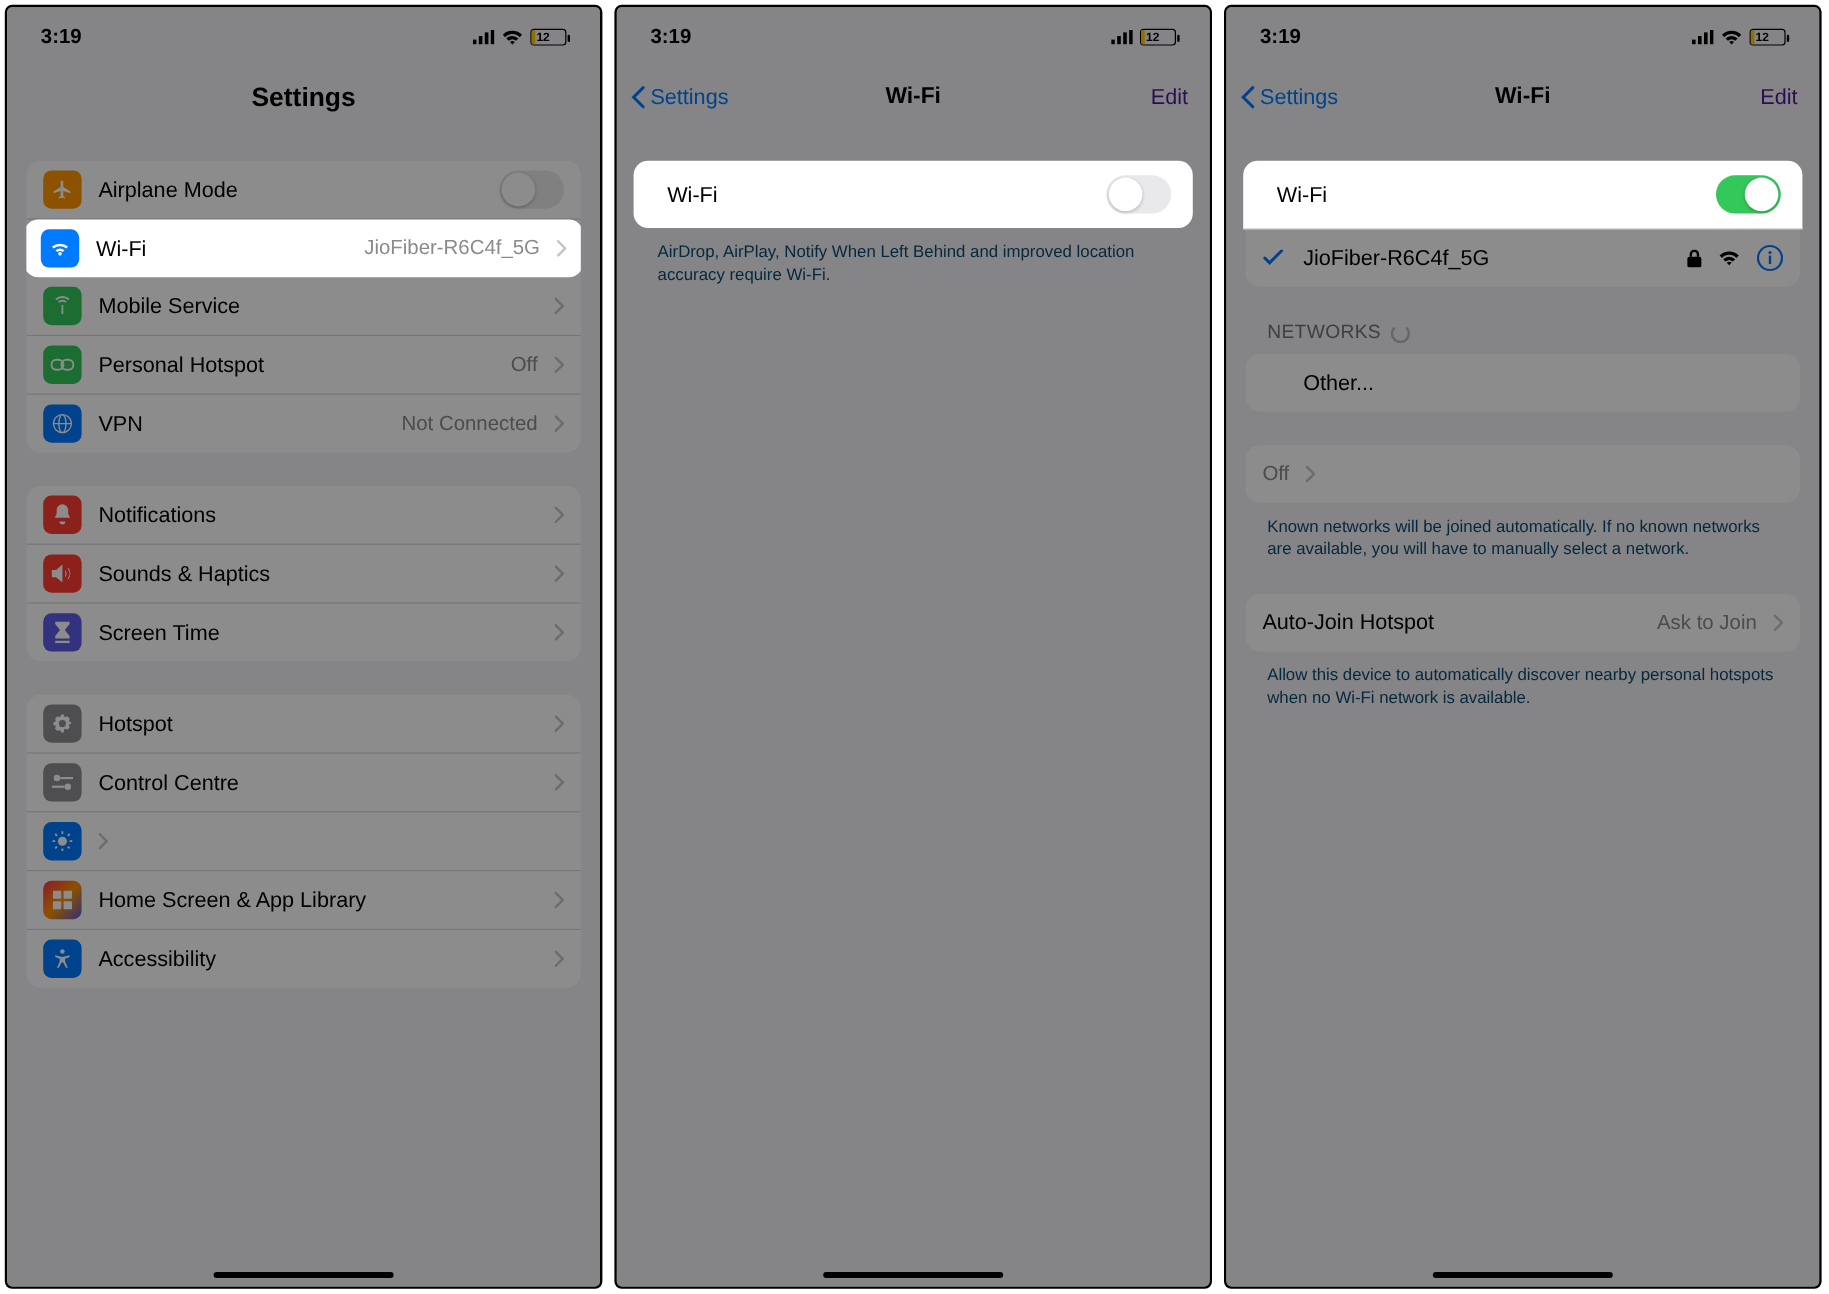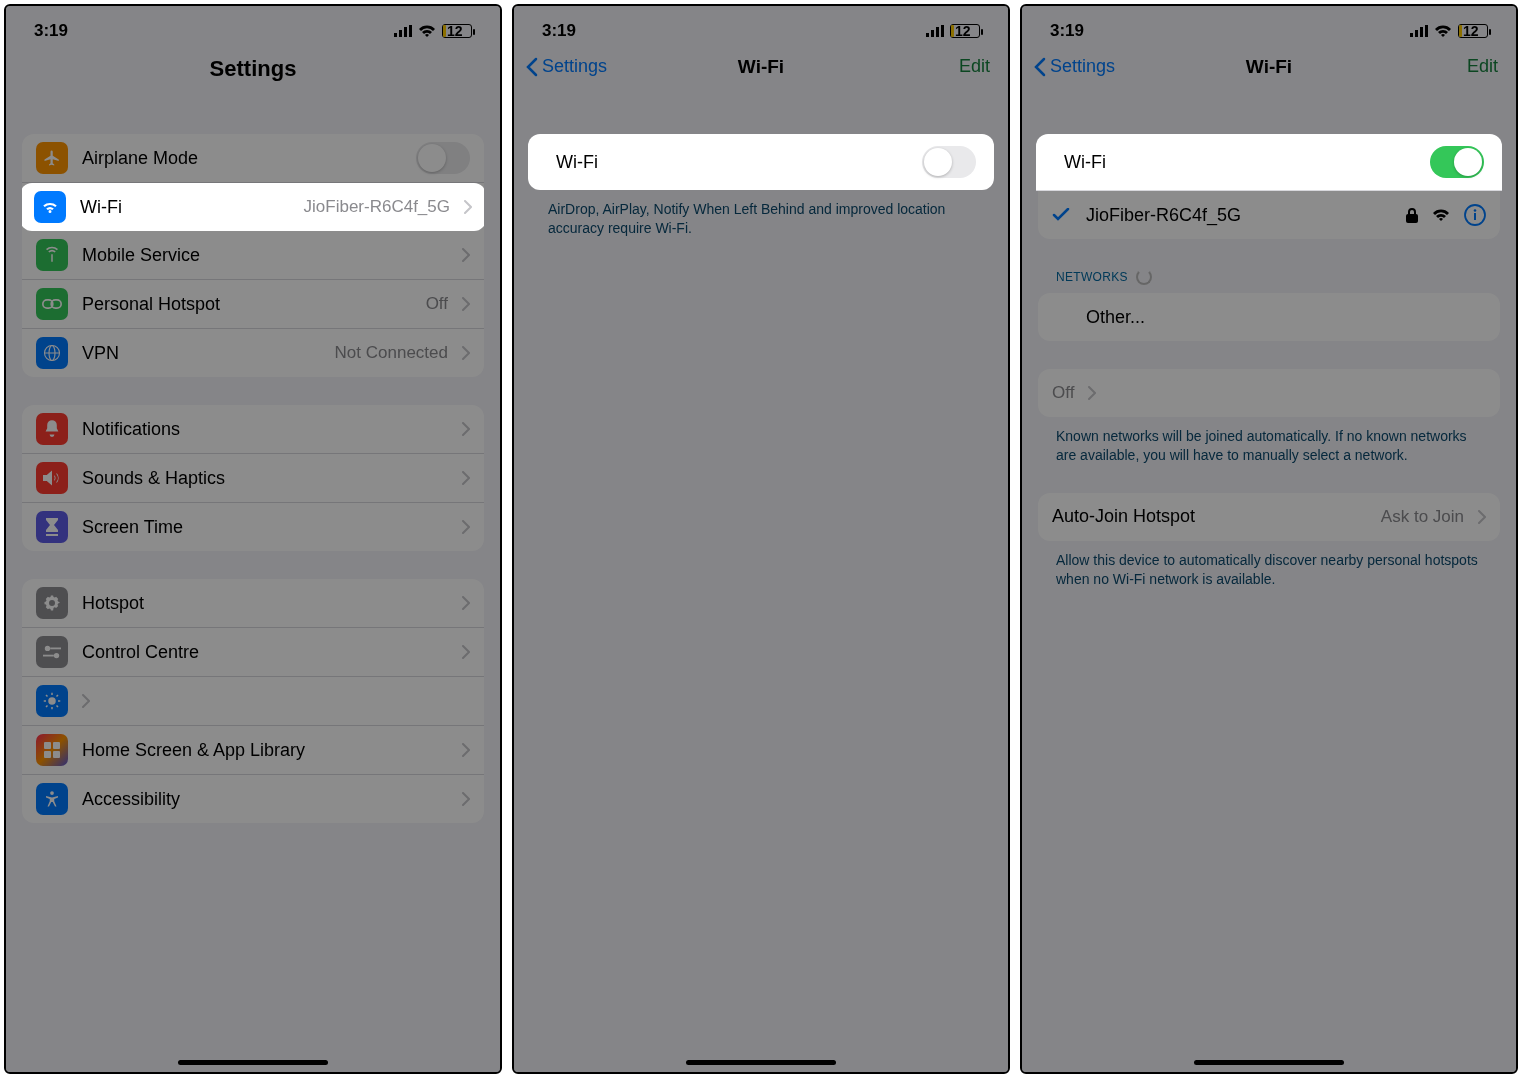--- a/index.html
+++ b/index.html
@@ -19,28 +19,28 @@
     height: 50px; display: flex; justify-content: space-between; align-items: center;
     padding: 0 28px; font-size: 17px; font-weight: 600; color: #000;
   }
   .sb-right { display: flex; align-items: center; gap: 6px; }
   .bat-box {
     width: 30px; height: 14px; border: 1.5px solid #000; border-radius: 3px;
     position: relative; display: flex; align-items: center;
   }
   .bat-box::after { content:""; position:absolute; right:-4px; top:4px; width:2px; height:6px; background:#000; border-radius:1px;}
   .bat-fill { height: 100%; background: #ffcc00; border-radius:1px; }
-  .bat-text { font-size:14px; font-weight:600; position:absolute; left:4px; color:#000;}
+  .bat-text { font-size:10px; font-weight:600; position:absolute; left:4px; color:#000;}
   
   .navbar {
-    height: 50px; display:flex; justify-content:center; position:relative;
+    height: 50px; display:flex; align-items:center; justify-content:center; position:relative;
     font-size: 19px; font-weight:600; color:#000;
   }
   .nav-back { position:absolute; left:12px; display:flex; align-items:center; color:#007aff; font-weight:400; font-size:18px;}
-  .nav-edit { position:absolute; right:18px; color:#15803d; font-weight:400; font-size:18px;}
+  .nav-edit { position:absolute; right:18px; color:#4c1d95; font-weight:400; font-size:18px;}
   .nav-title-large { font-size: 22px; font-weight:700; text-align:center; }
   
   .content { flex:1; overflow:hidden; padding: 0 16px; }
   .group {
     background:#fff; border-radius:12px; margin-top: 28px; overflow:hidden;
   }
   .row {
     min-height:48px; display:flex; align-items:center; padding: 8px 14px;
     border-bottom: 0.5px solid #d8d8dc; font-size:18px; color:#000;
     gap: 14px;
@@ -50,21 +50,21 @@
     width:32px; height:32px; border-radius:7px; display:flex; align-items:center; justify-content:center;
     color:#fff; flex:0 0 32px;
   }
   .row .label { flex:1; }
   .row .val { color:#8a8a8e; font-size:17px; }
   .chev { color:#c5c5c9; }
   .footer-text {
     font-size: 14px; color:#0c4a6e; padding: 10px 18px 0 18px; line-height:1.35;
   }
   .section-head {
-    font-size: 12px; color:#0369a1; padding: 30px 18px 8px 18px; text-transform: uppercase; letter-spacing: .3px;
+    font-size: 16px; color:#737373; padding: 30px 18px 8px 18px; text-transform: uppercase; letter-spacing: .3px;
     display:flex; align-items:center; gap:8px;
   }
   
   .highlight {
     position: relative; z-index: 10;
     background:#fff; border-radius:12px;
     box-shadow: 0 0 0 5px rgba(255,255,255,.0);
   }
   .highlight-wrap {
     position: relative; z-index: 10;

